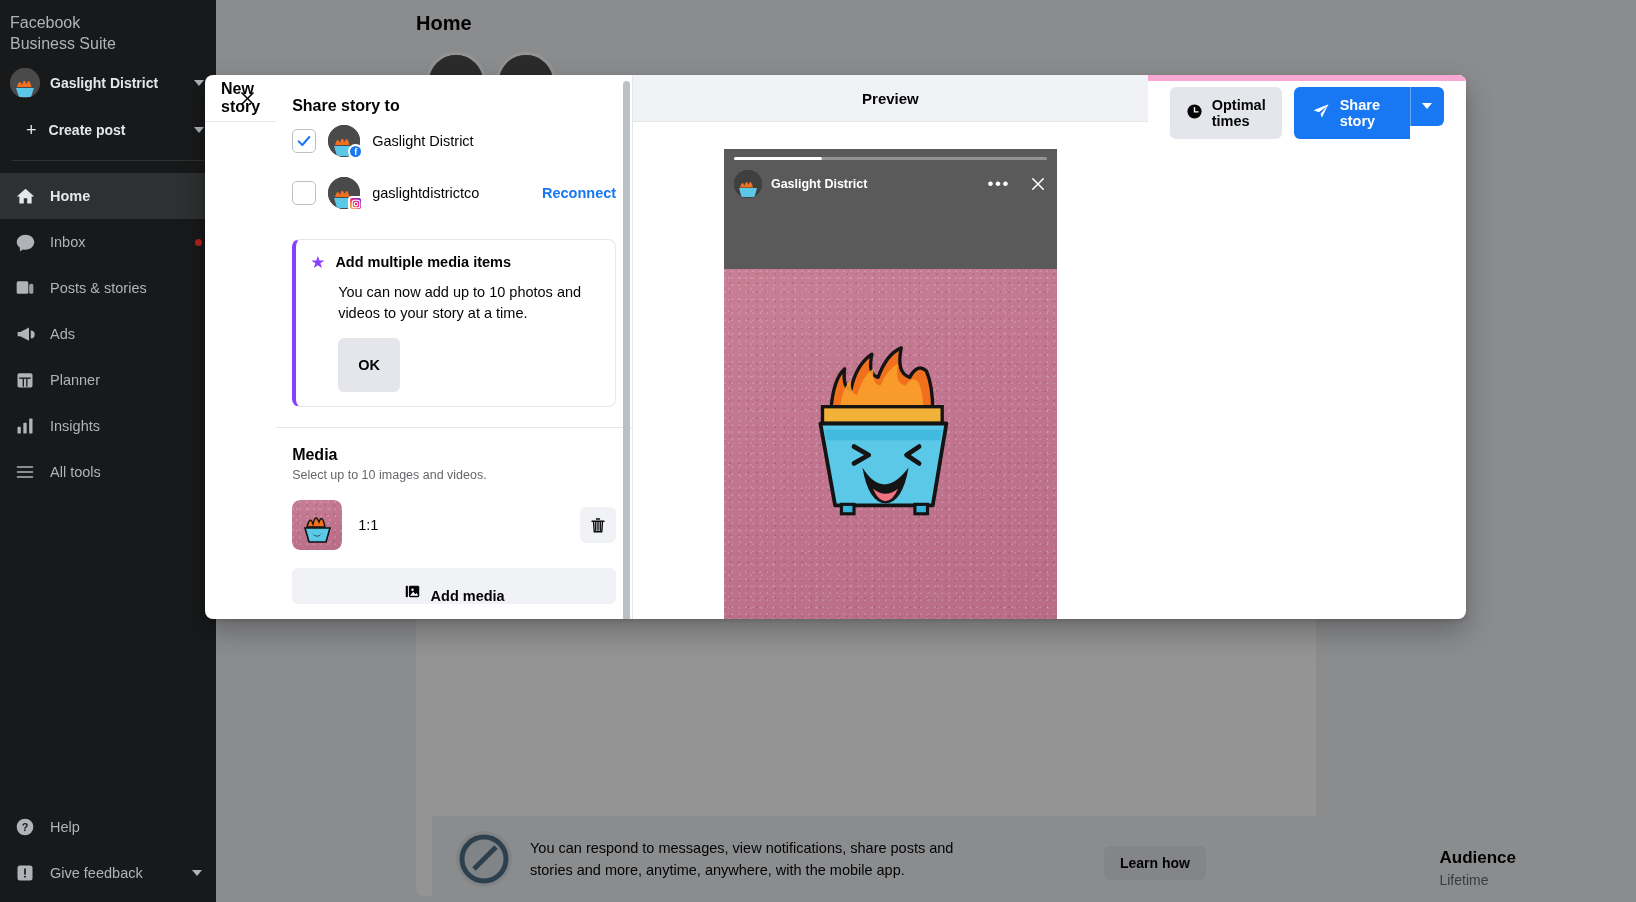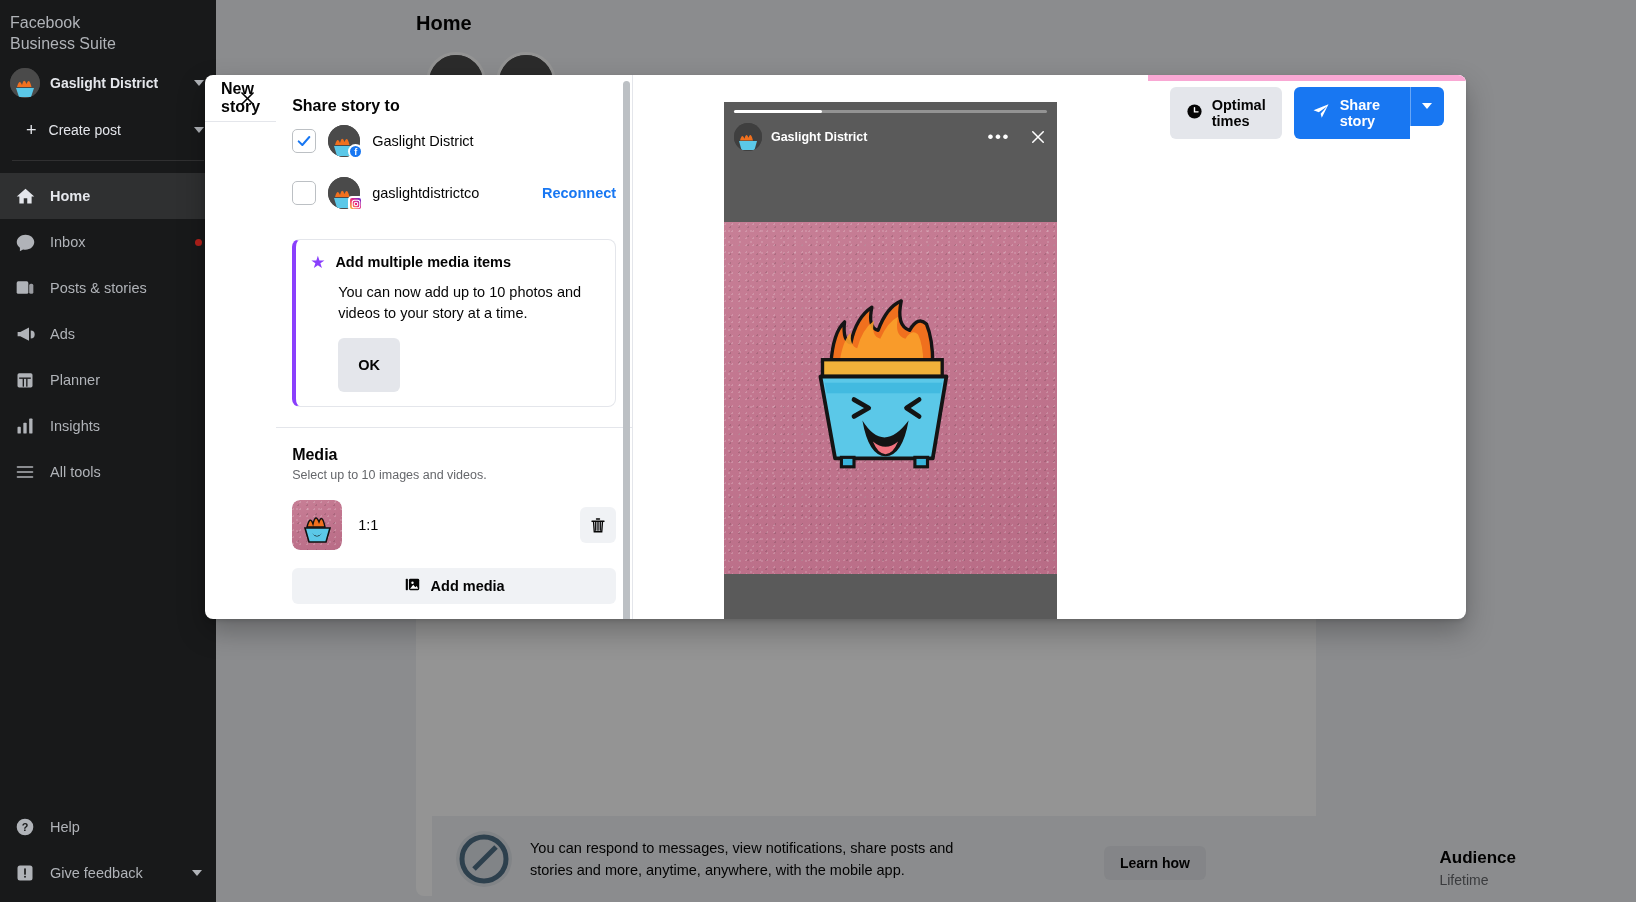--- a/index.html
+++ b/index.html
@@ -25,21 +25,21 @@
               color: #b0b3b8; font-weight: 400; }
   .sb-account { display: flex; align-items: center; gap: 10px;
                 padding: 10px 12px 10px 10px; cursor: pointer; }
   .sb-avatar { width: 30px; height: 30px; border-radius: 50%; flex: 0 0 30px;
                background: #3a3b3c; overflow: hidden; position: relative; }
   .sb-account-name { font-size: 14px; font-weight: 700; color: #e4e6eb; flex: 1; }
   .caret { width: 0; height: 0; border-left: 5px solid transparent;
            border-right: 5px solid transparent; border-top: 6px solid #b0b3b8; }
   .sb-create { display: flex; align-items: center; gap: 12px;
                padding: 14px 12px 14px 26px; cursor: pointer; }
-  .sb-create-label { font-size: 14px; font-weight: 400; color: #e4e6eb; flex: 1; }
+  .sb-create-label { font-size: 14px; font-weight: 700; color: #e4e6eb; flex: 1; }
   .plus { color: #e4e6eb; font-size: 18px; line-height: 14px; font-weight: 400; }
   .sb-divider { height: 1px; background: #303031; margin: 8px 12px; }
 
   .nav { margin-top: 4px; }
   .nav-item { display: flex; align-items: center; gap: 14px; height: 46px;
               padding: 0 14px 0 14px; cursor: pointer; position: relative; }
   .nav-item.active { background: #2f3031; }
   .nav-label { font-size: 14.5px; color: #b0b3b8; flex: 1; }
   .nav-item.active .nav-label { color: #e4e6eb; font-weight: 700; }
   .nav-ico { width: 22px; height: 22px; flex: 0 0 22px; display: flex;
@@ -147,21 +147,21 @@
   .media-sub { font-size: 12.5px; color: #65676b; margin-top: 4px; }
   .media-row { display: flex; align-items: center; gap: 16px; margin-top: 18px; }
   .media-thumb { width: 50px; height: 50px; border-radius: 8px; overflow: hidden;
                  flex: 0 0 50px; position: relative; }
   .media-ratio { font-size: 14.5px; font-weight: 400; color: #050505; flex: 1; }
   .trash-btn { width: 36px; height: 36px; border-radius: 6px; background: #f0f2f5;
                display: flex; align-items: center; justify-content: center;
                cursor: pointer; }
   .trash-btn svg { stroke: #050505; }
   .addmedia { margin: 18px 16px 0 16px; height: 36px; background: #f0f2f5;
-              border-radius: 6px; display: flex; align-items: center;
+              border-radius: 6px; display: flex; align-items: flex-end;
               justify-content: center; gap: 10px; cursor: pointer; }
   .addmedia-label { font-size: 14.5px; font-weight: 600; color: #050505; }
 
   .tools-sec { padding: 18px 16px 0 16px; }
   .tool-row { display: flex; align-items: center; gap: 18px; height: 50px;
               cursor: pointer; margin-top: 6px; }
   .tool-ico { width: 20px; flex: 0 0 20px; display: flex; align-items: center;
               justify-content: center; }
   .tool-label { font-size: 14.5px; font-weight: 600; color: #050505; flex: 1; }
   .chev { color: #050505; }
@@ -533,20 +533,23 @@
                   </svg>
               </span>
             </div>
           </div>
         </div>
 
         <div class="comp-scrollbar"></div>
       </div>
 
       <div class="preview">
+        <div class="preview-head">
+          <div class="preview-title">Preview</div>
+        </div>
         <div class="preview-stage">
           <div class="phone">
             <div class="progress-track">
               <div class="progress-fill"></div>
             </div>
             <div class="phone-head">
               <div class="phone-av">
                 <svg viewBox="0 0 28 28" width="28" height="28" aria-hidden="true">
                     <rect width="28" height="28" fill="#3f3f3f"></rect>
                     <path d="M5 18 L23 18 L20.5 27 L7.5 27 Z" fill="#5bc8e8"></path>

